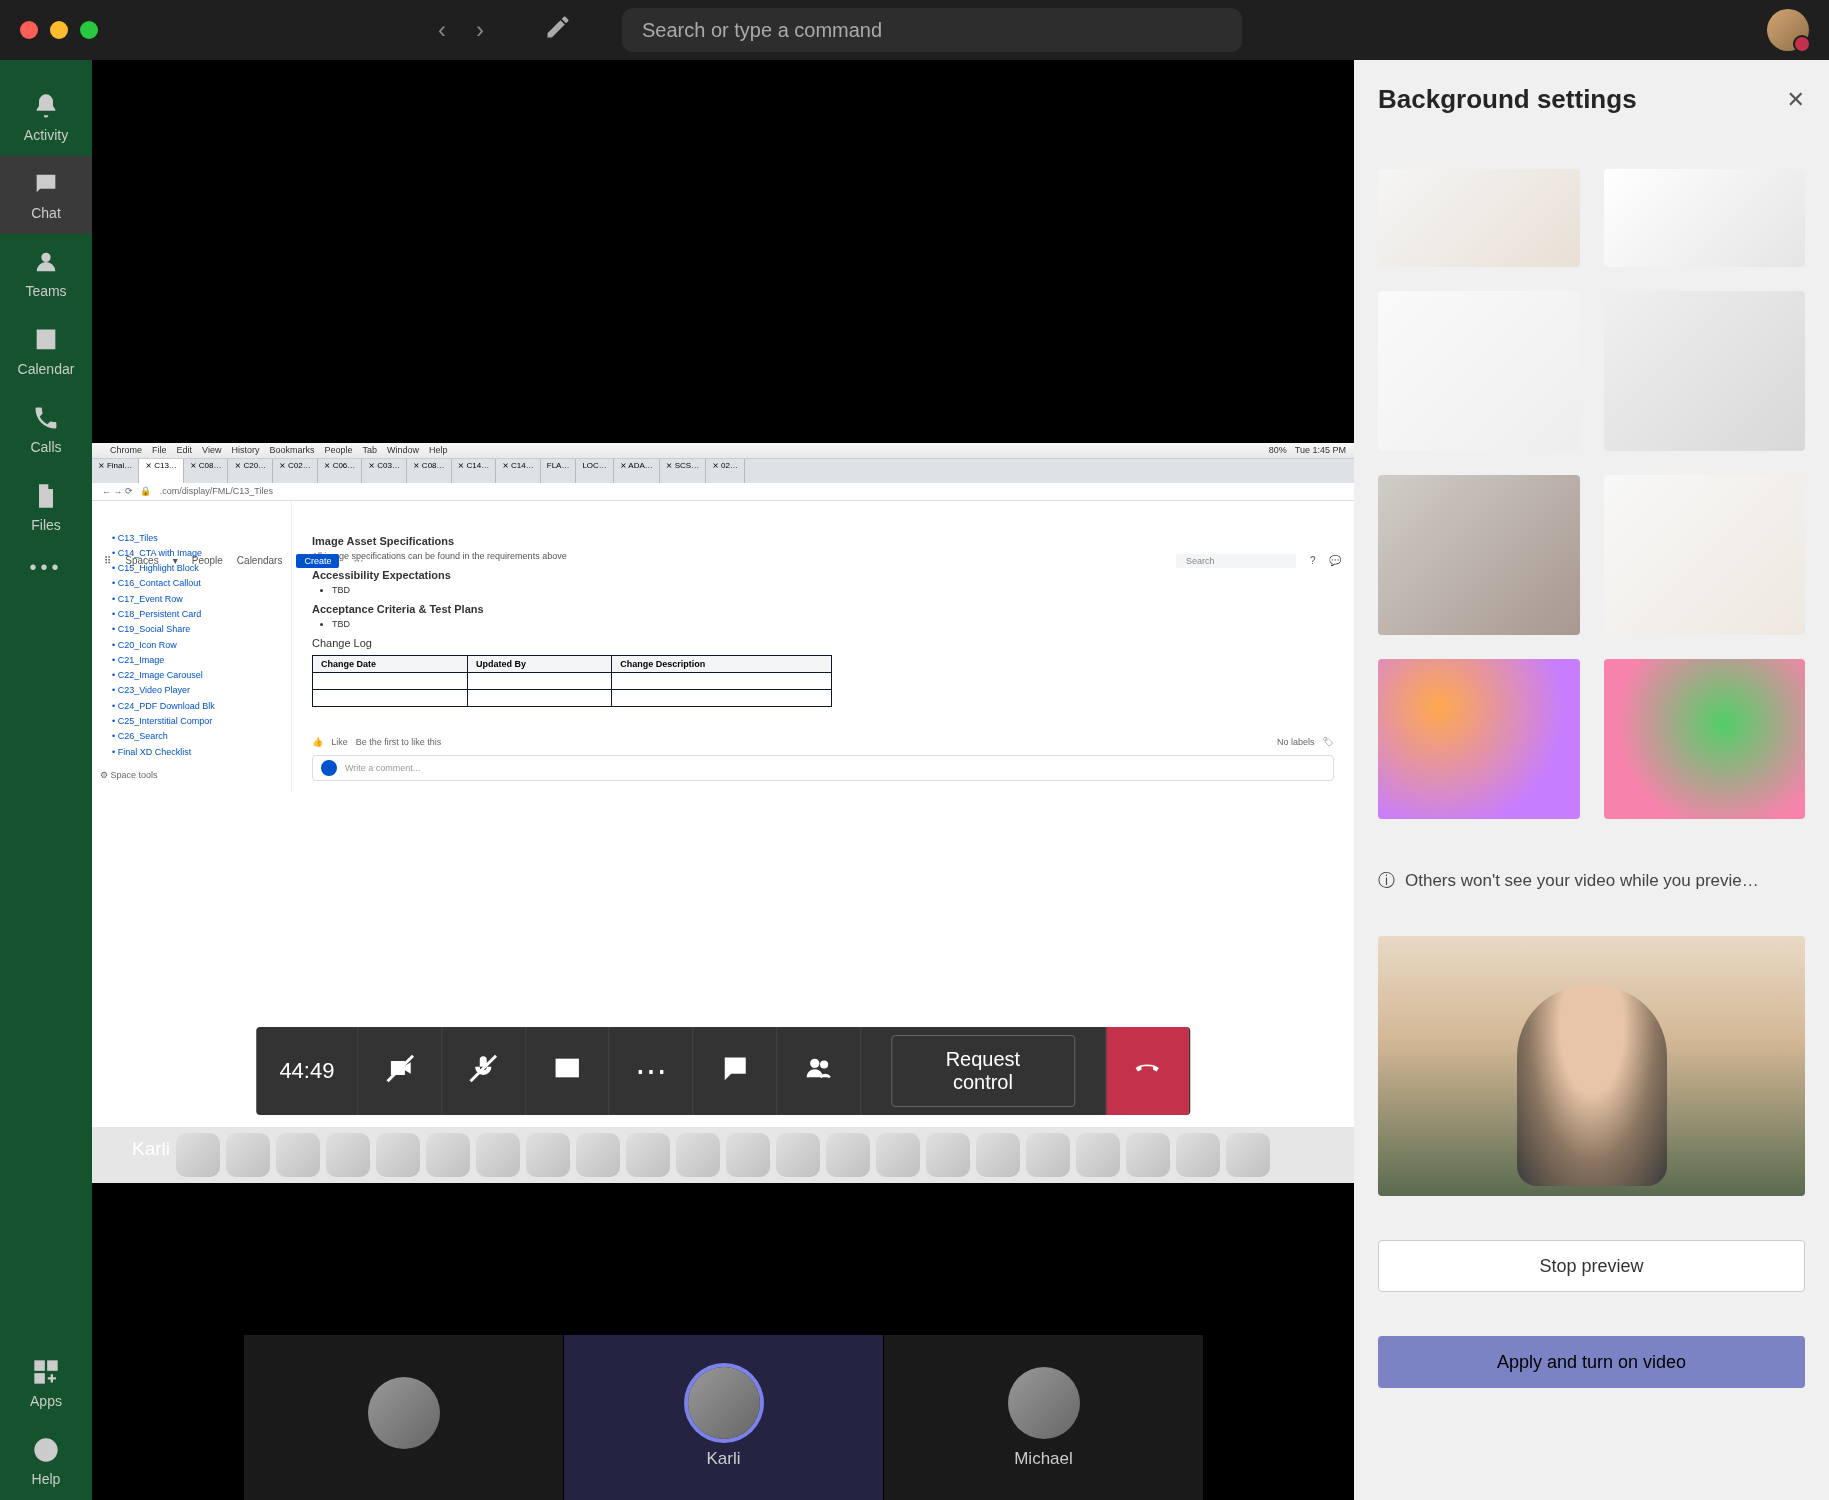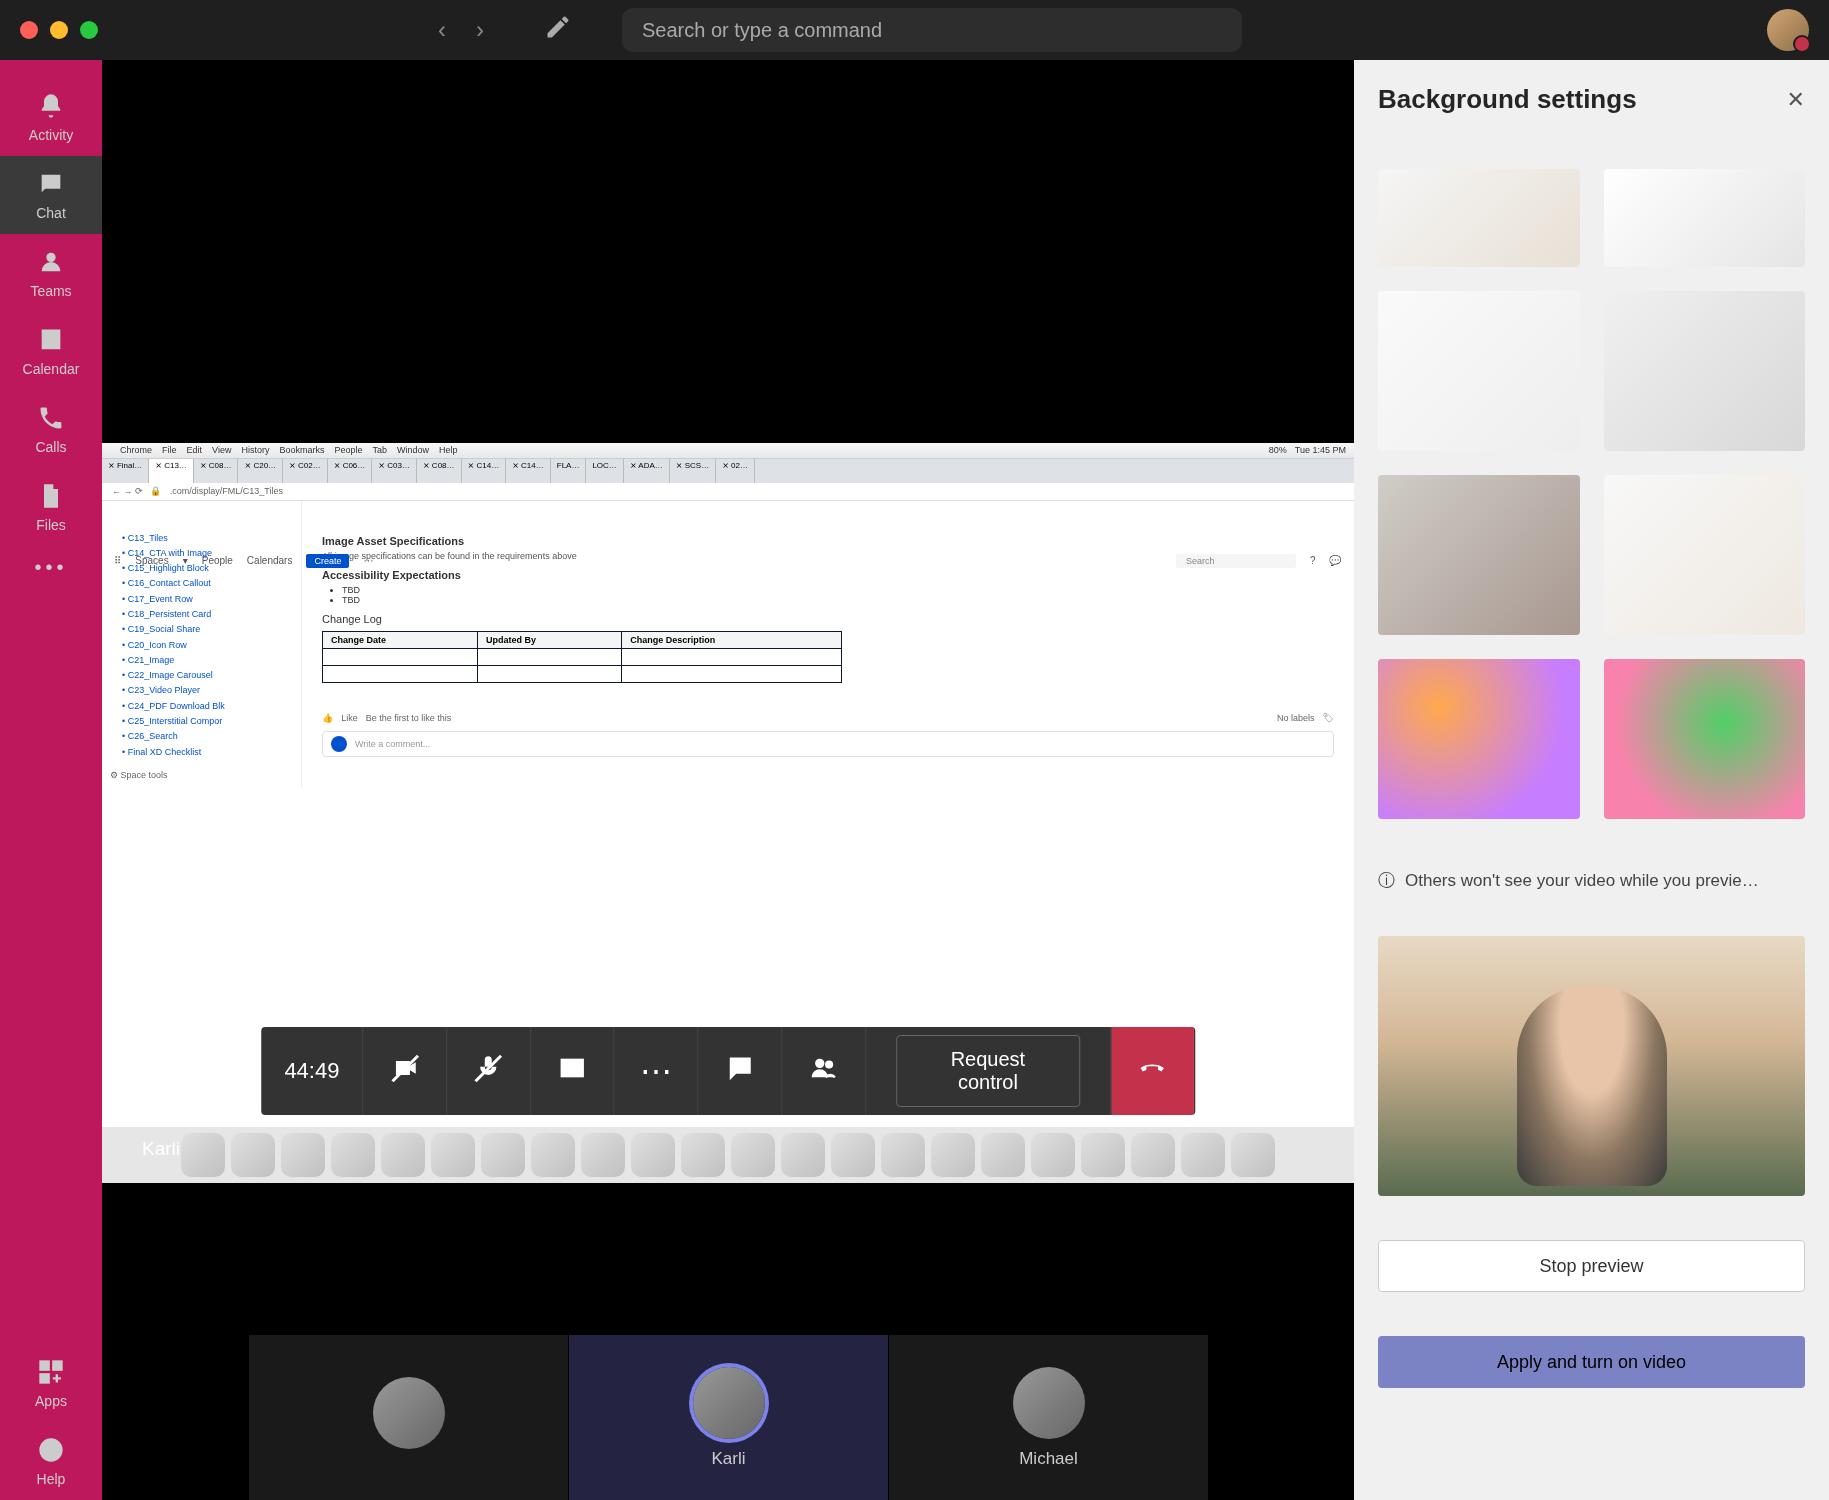--- a/index.html
+++ b/index.html
@@ -16,21 +16,21 @@
 .nav-arrow { color: #888; font-size: 24px; cursor: pointer; }
 .compose-icon { color: #aaa; margin-left: 30px; font-size: 22px; }
 .search-bar { margin-left: 50px; width: 620px; height: 44px; background: #2d2d2d; border-radius: 11px; display: flex; align-items: center; padding: 0 20px; color: #aaa; font-size: 20px; }
 .avatar-top { position: absolute; right: 20px; width: 42px; height: 42px; border-radius: 50%; background: linear-gradient(135deg,#d4a574,#8b6f47); }
 .avatar-top::after { content:''; position:absolute; bottom:-2px; right:-2px; width:14px; height:14px; border-radius:50%; background:#c4314b; border:2px solid #1f1f1f; }
 
 
 .app-body { display: flex; height: calc(100% - 60px); }
 
 
-.left-rail { width: 102px; background: #be185d; display: flex; flex-direction: column; align-items: center; padding-top: 18px; }
+.left-rail { width: 92px; background: #14532d; display: flex; flex-direction: column; align-items: center; padding-top: 18px; }
 .rail-item { width: 100%; height: 78px; display: flex; flex-direction: column; align-items: center; justify-content: center; color: #ccc; font-size: 14px; gap: 6px; cursor: pointer; }
 .rail-item.active { background: #3a3a3a; }
 .rail-icon { width: 30px; height: 30px; display: flex; align-items: center; justify-content: center; font-size: 26px; }
 .rail-spacer { flex: 1; }
 .rail-more { color: #ccc; font-size: 20px; margin-top: 10px; letter-spacing: 4px; }
 
 
 .main-area { flex: 1; background: #000; display: flex; flex-direction: column; position: relative; }
 
 
@@ -283,20 +283,21 @@
                 </ul>
                 <div style="margin-top:10px; font-size:9px; color:#666;">⚙ <span>Space tools</span></div>
               </div>
               <div class="conf-content">
                 <div class="conf-h">Image Asset Specifications</div>
                 <div class="conf-p">All image specifications can be found in the requirements above</div>
                 <div class="conf-h">Accessibility Expectations</div>
                 <ul class="conf-ul">
                     <li>TBD</li>
                   </ul>
+                <div class="conf-h">Acceptance Criteria &amp; Test Plans</div>
                 <ul class="conf-ul">
                     <li>TBD</li>
                   </ul>
                 <div class="conf-h" style="font-weight:normal;">Change Log</div>
                 <table class="conf-table">
                   <tbody>
                       <tr>
                         <th>Change Date</th>
                         <th>Updated By</th>
                         <th>Change Description</th>

